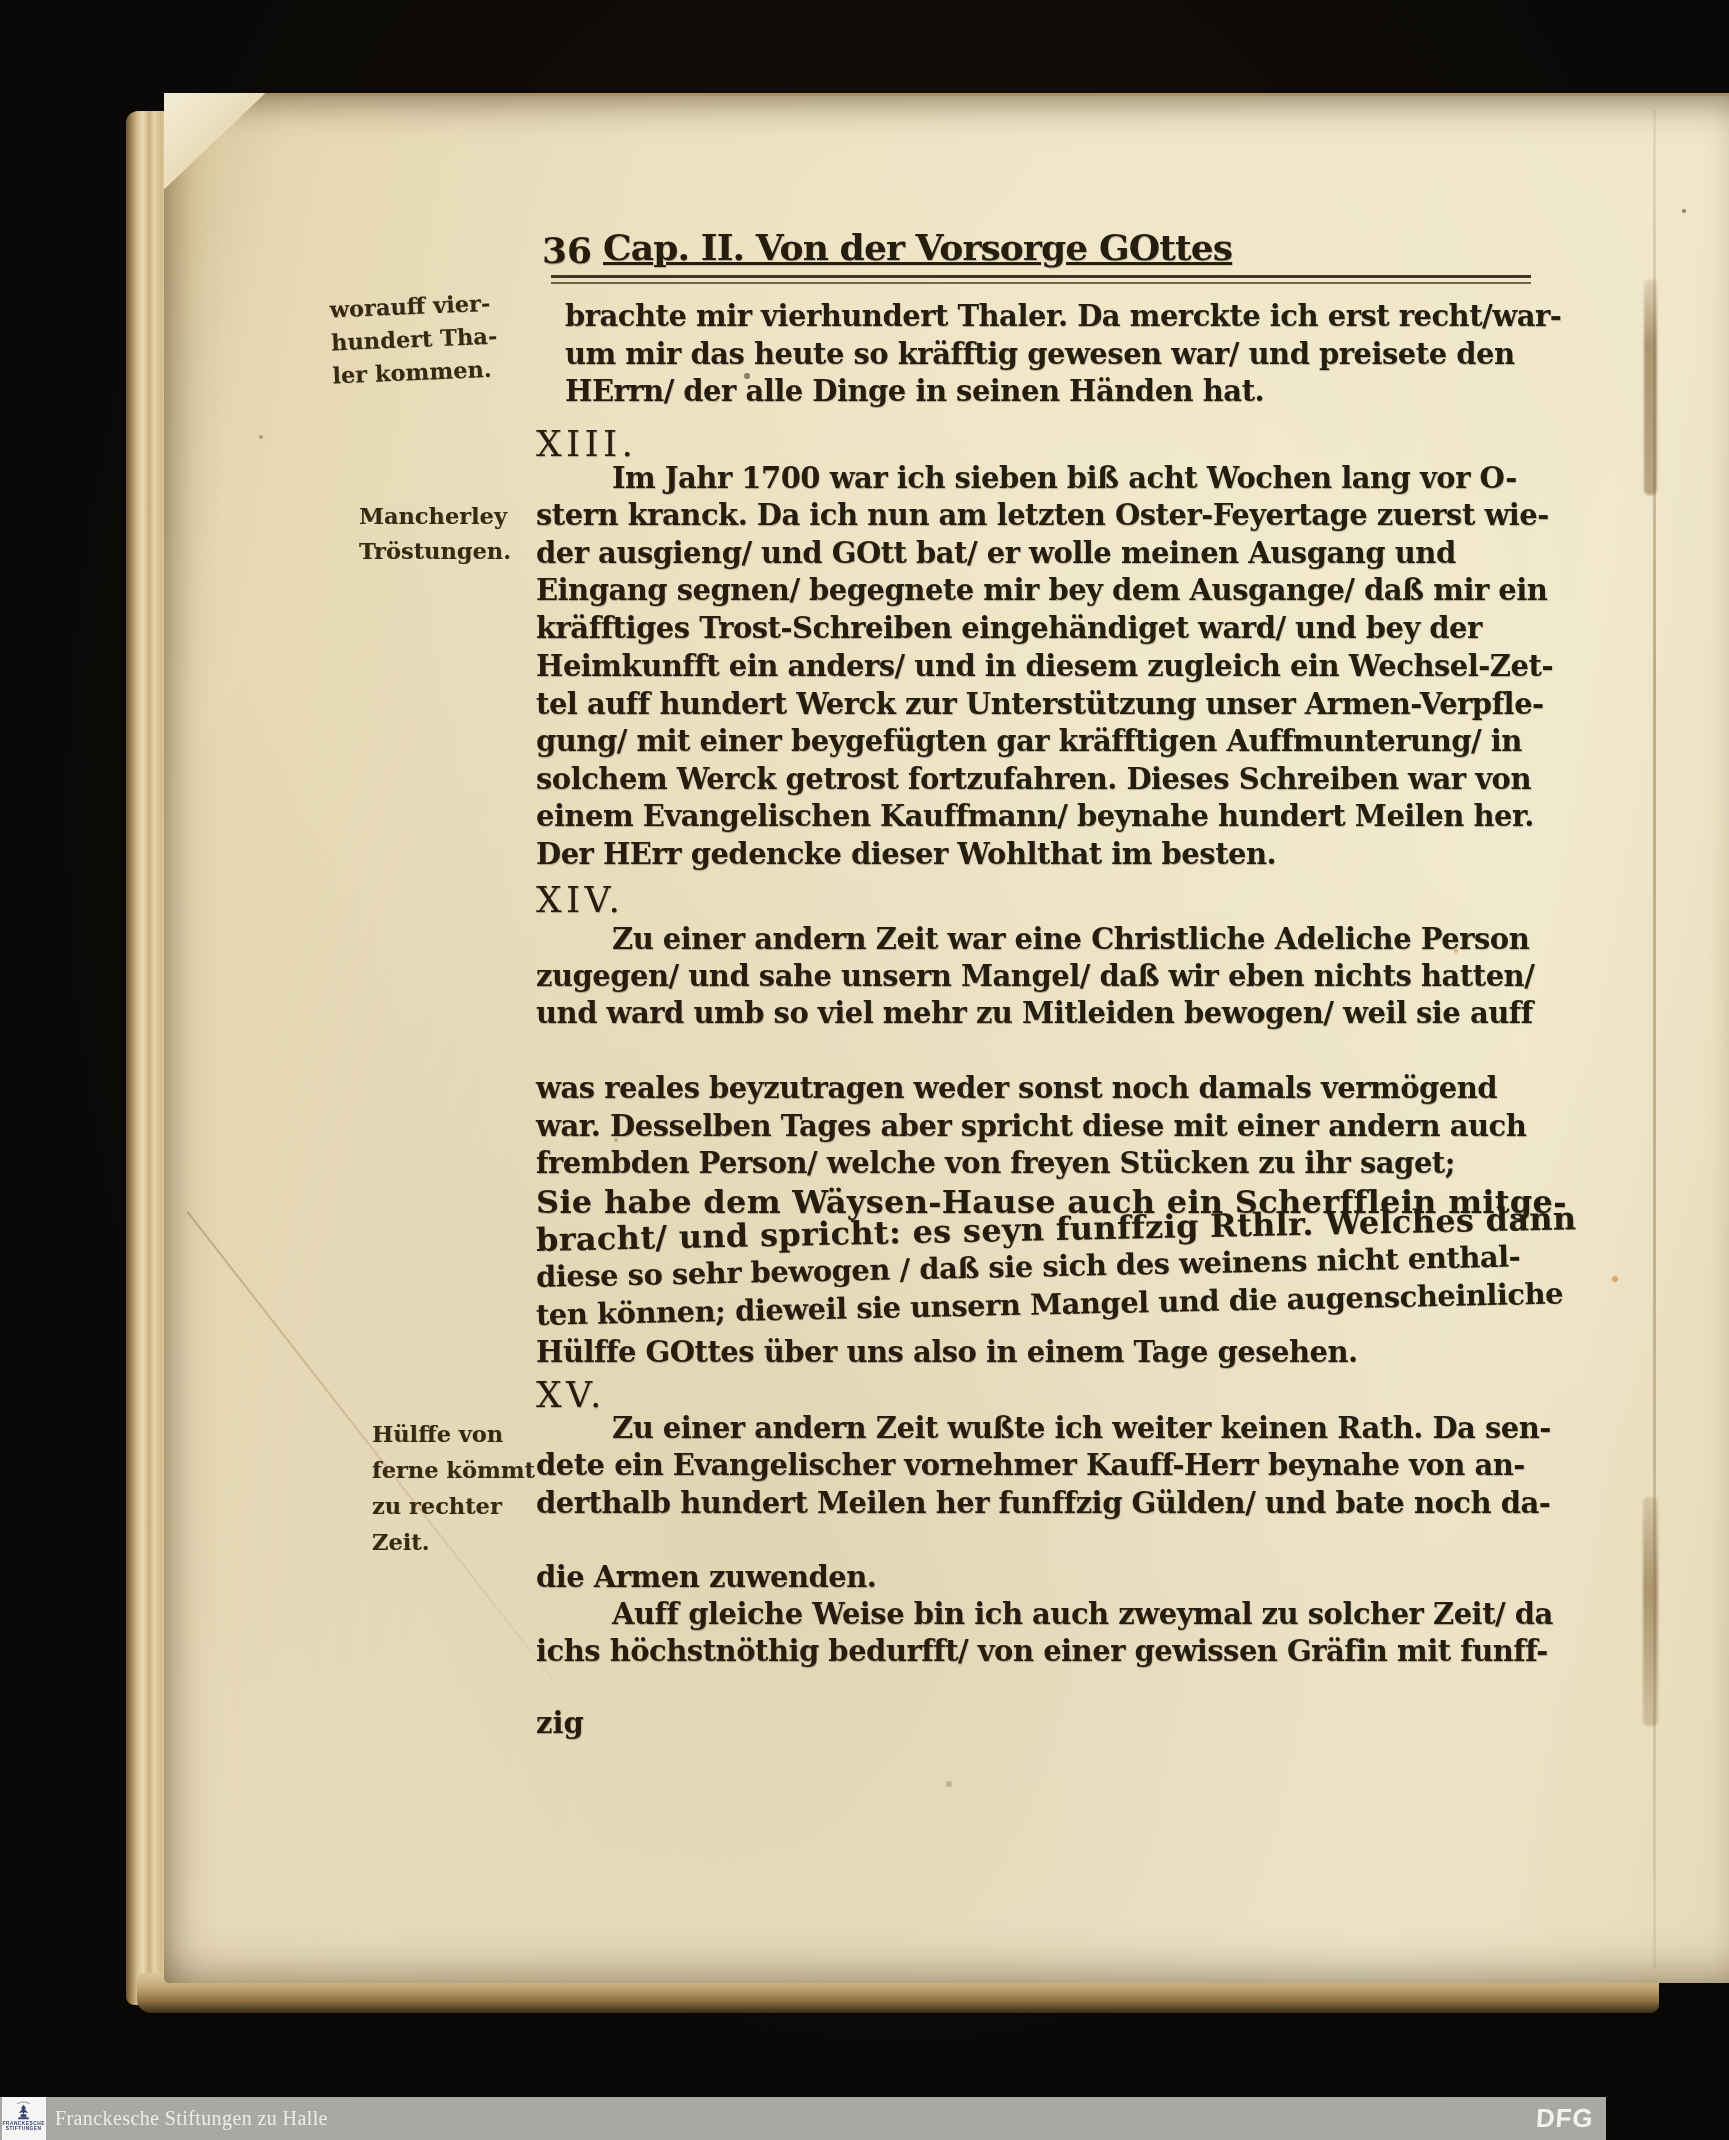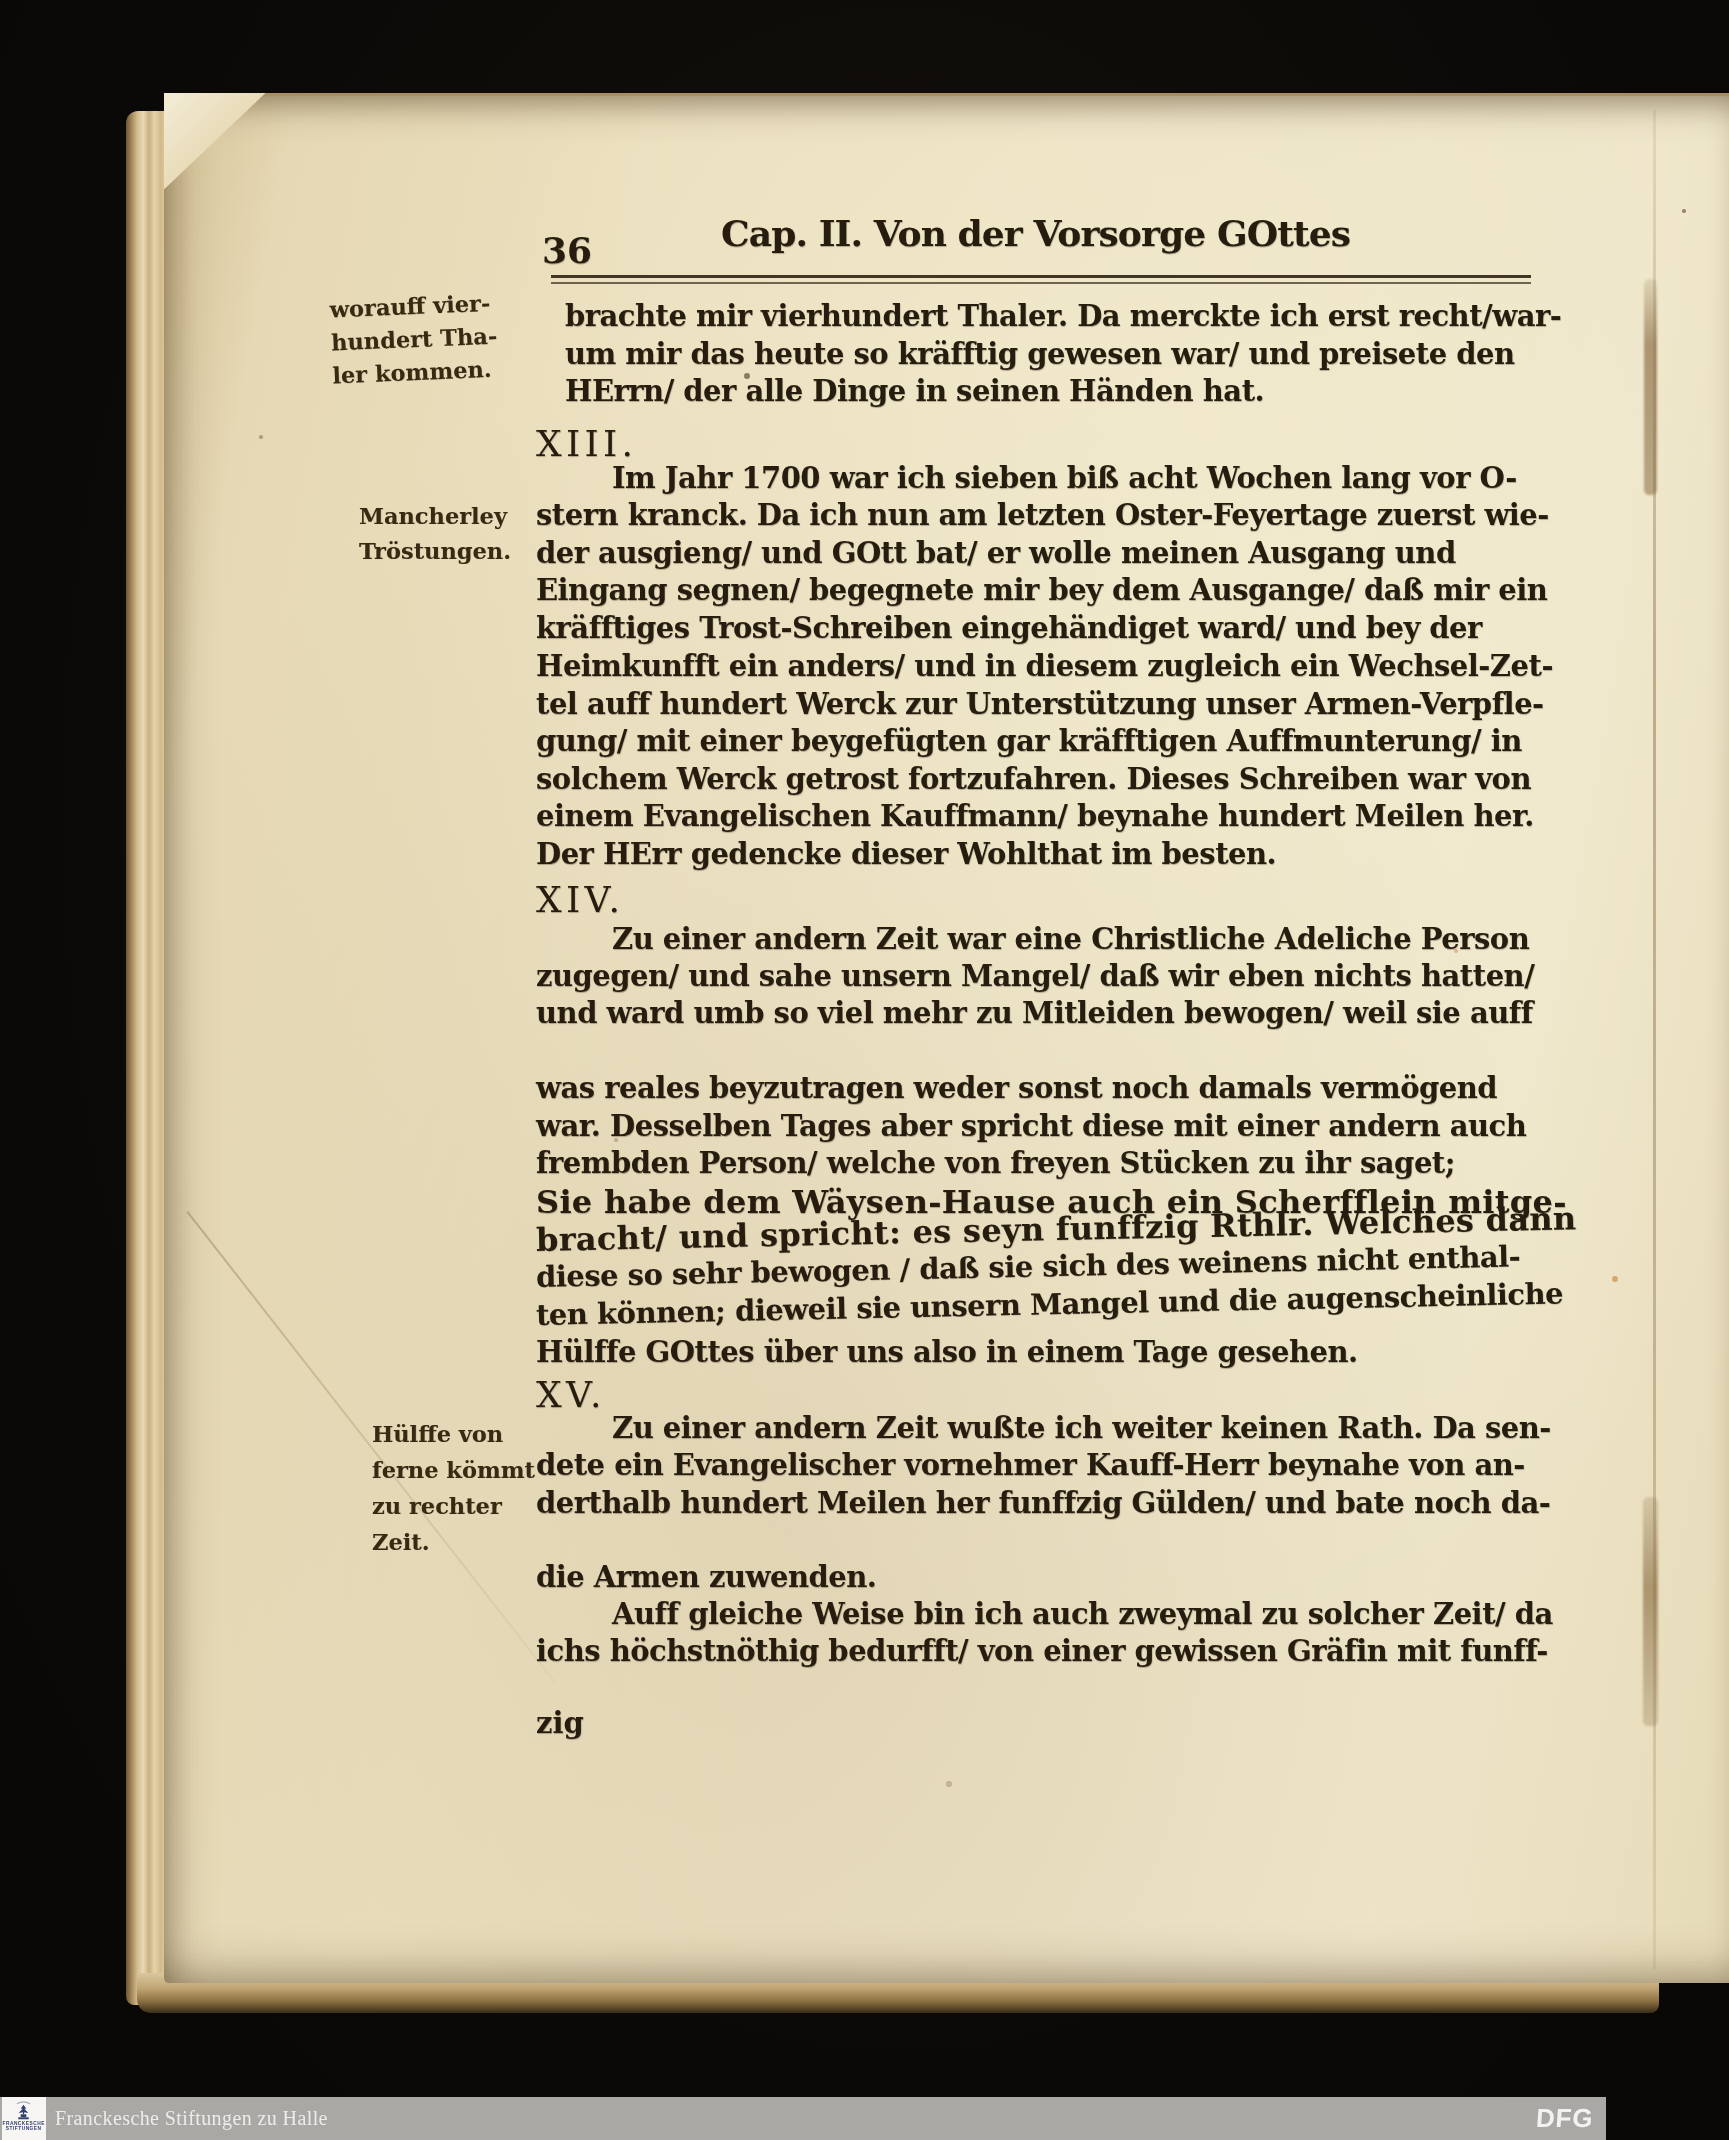--- a/index.html
+++ b/index.html
@@ -54,22 +54,22 @@
       581px 278px 0 0.9px rgba(55,40,20,.55),
       1518px 113px 0 0 rgba(55,40,20,.50),
       95px 339px 0 0 rgba(90,70,40,.40),
       1449px 1181px 0 0.9px rgba(200,120,35,.55),
       1290px 853px 0 0 rgba(200,130,45,.45),
       783px 1686px 0 0.9px rgba(110,88,55,.30),
       450px 1042px 0 0 rgba(110,88,55,.35);}
   
   .ink{color:#271d0f;text-shadow:0.5px 0.5px 0.8px rgba(40,28,12,.30);}
   .pagenum{position:absolute;left:378px;top:133px;font:700 36px "DejaVu Serif",serif;}
-  .running-header{position:absolute;left:439px;top:116px;width:865px;text-align:center;
-    font:700 36px "DejaVu Serif",serif;letter-spacing:-0.9px;white-space:nowrap;}
+  .running-header{position:absolute;left:439px;top:130px;width:865px;
+    font:700 36px "DejaVu Serif",serif;letter-spacing:-0.9px;white-space:nowrap;text-decoration:underline;}
   .rule{position:absolute;left:387px;top:179px;width:980px;height:3.5px;
     border-top:3.5px solid rgba(42,30,14,.88);border-bottom:2.6px solid rgba(42,30,14,.65);}
   .ln{position:absolute;left:372px;white-space:nowrap;
     font:700 29px "DejaVu Serif",serif;letter-spacing:-0.5px;}
   .shift{left:401px;}
   .indent{padding-left:76px;}
   .big{font-size:32px;letter-spacing:0.3px;}
   .tilt{transform:rotate(-1.2deg);transform-origin:left center;}
   .sec{position:absolute;left:372px;width:960px;text-align:left;
     font:400 36px "DejaVu Serif",serif;letter-spacing:4.3px;}

